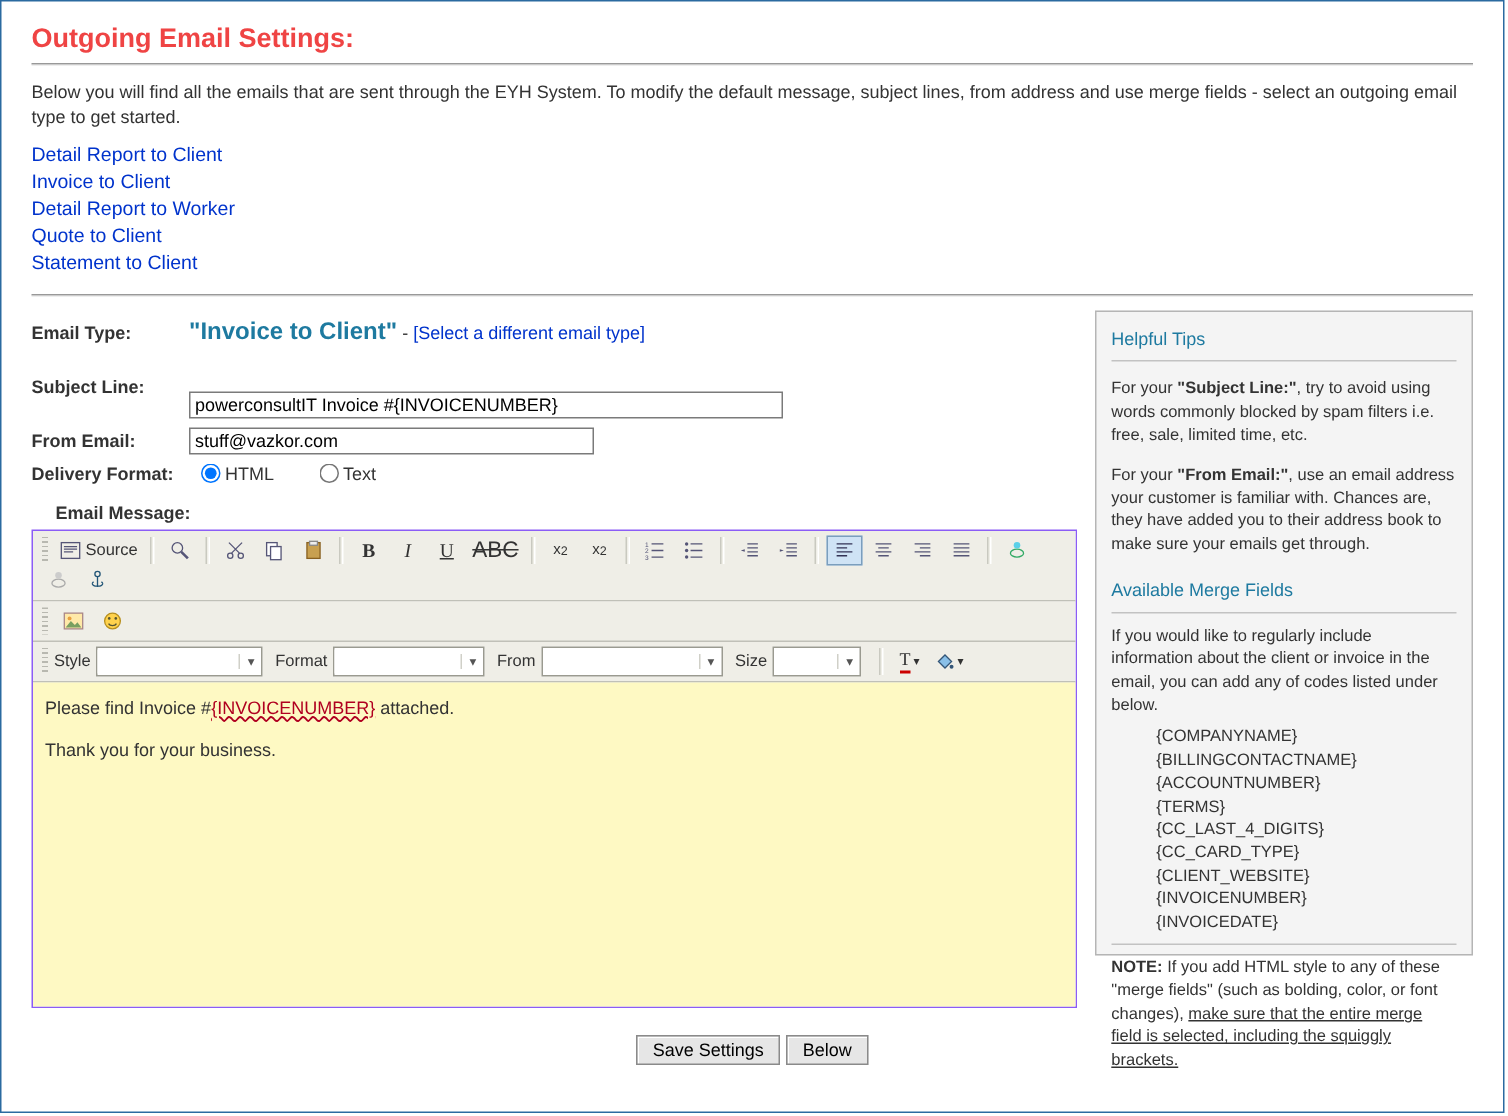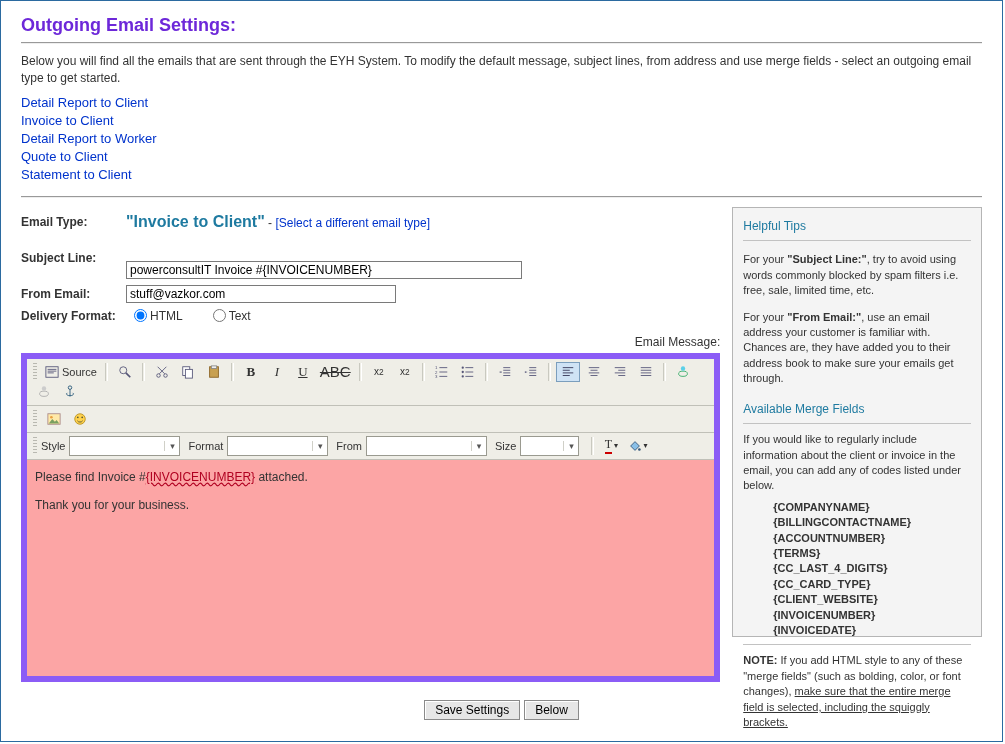--- a/index.html
+++ b/index.html
@@ -11,21 +11,21 @@
   }
   .page {
     border: 1px solid #2b6aa0;
     width: 1003px;
     height: 742px;
     box-sizing: border-box;
     padding: 10px 20px 20px 20px;
     position: relative;
   }
   .h1 {
-    color: #6d28d9;
+    color: #ef4444;
     font-size: 18px;
     font-weight: bold;
     margin: 4px 0 6px 0;
   }
   .hr {
     border: none;
     border-top: 1px solid #999;
     box-shadow: 0 1px 0 #eee;
     margin: 2px 0 10px 0;
   }
@@ -77,25 +77,25 @@
     text-decoration: none;
   }
   .tinput {
     border: 1px solid #7a7a7a;
     height: 18px;
     padding: 1px 3px;
     font-size: 12px;
     box-sizing: border-box;
   }
   .radio { margin: 0 3px 0 8px; vertical-align: middle;}
-  .msglab { font-weight: normal; margin: 12px 0 4px 16px; text-align: right;}
+  .msglab { font-weight: bold; margin: 12px 0 4px 16px;}
   
   
   .editor {
-    border: 6px solid #8b5cf6;
+    border: 1px solid #8b5cf6;
   }
   .toolbar {
     background: #efeee7;
     border-bottom: 1px solid #c0c0b8;
     padding: 3px 4px;
     display: flex;
     flex-wrap: wrap;
     align-items: center;
     gap: 0;
   }
@@ -145,32 +145,32 @@
   .combo input { border:none; height:16px; font-size:11px; padding:0 2px; }
   .combo .dd {
     width:14px; text-align:center; font-size:9px; color:#555;
     border-left:1px solid #d0d0c8;
   }
   .edarea {
     height: 200px;
     padding: 8px;
     font-size: 12px;
     line-height: 1.5;
-    background:#fca5a5;
+    background:#fef9c3;
   }
   .mfield { color:#b00020; text-decoration: underline wavy #b00020; }
   
   .tips-h {
     color:#1e7aa0;
     font-weight:normal;
     font-size:12px;
     margin: 2px 0 6px 0;
   }
   .tips-hr { border:none; border-top:1px solid #c2c2c2; margin:4px 0 8px 0;}
-  .mergelist { margin: 6px 0 6px 30px; font-weight:bold; font-size:11px; line-height:1.4;}
+  .mergelist { margin: 6px 0 6px 30px; font-weight:normal; font-size:11px; line-height:1.4;}
   .note .und { text-decoration: underline; }
   
   .btnrow {
     text-align:center;
     margin-top: 18px;
   }
   .winbtn {
     background: #e6e6e6;
     border: 1px solid #8a8a8a;
     box-shadow: inset 1px 1px 0 #fff;

